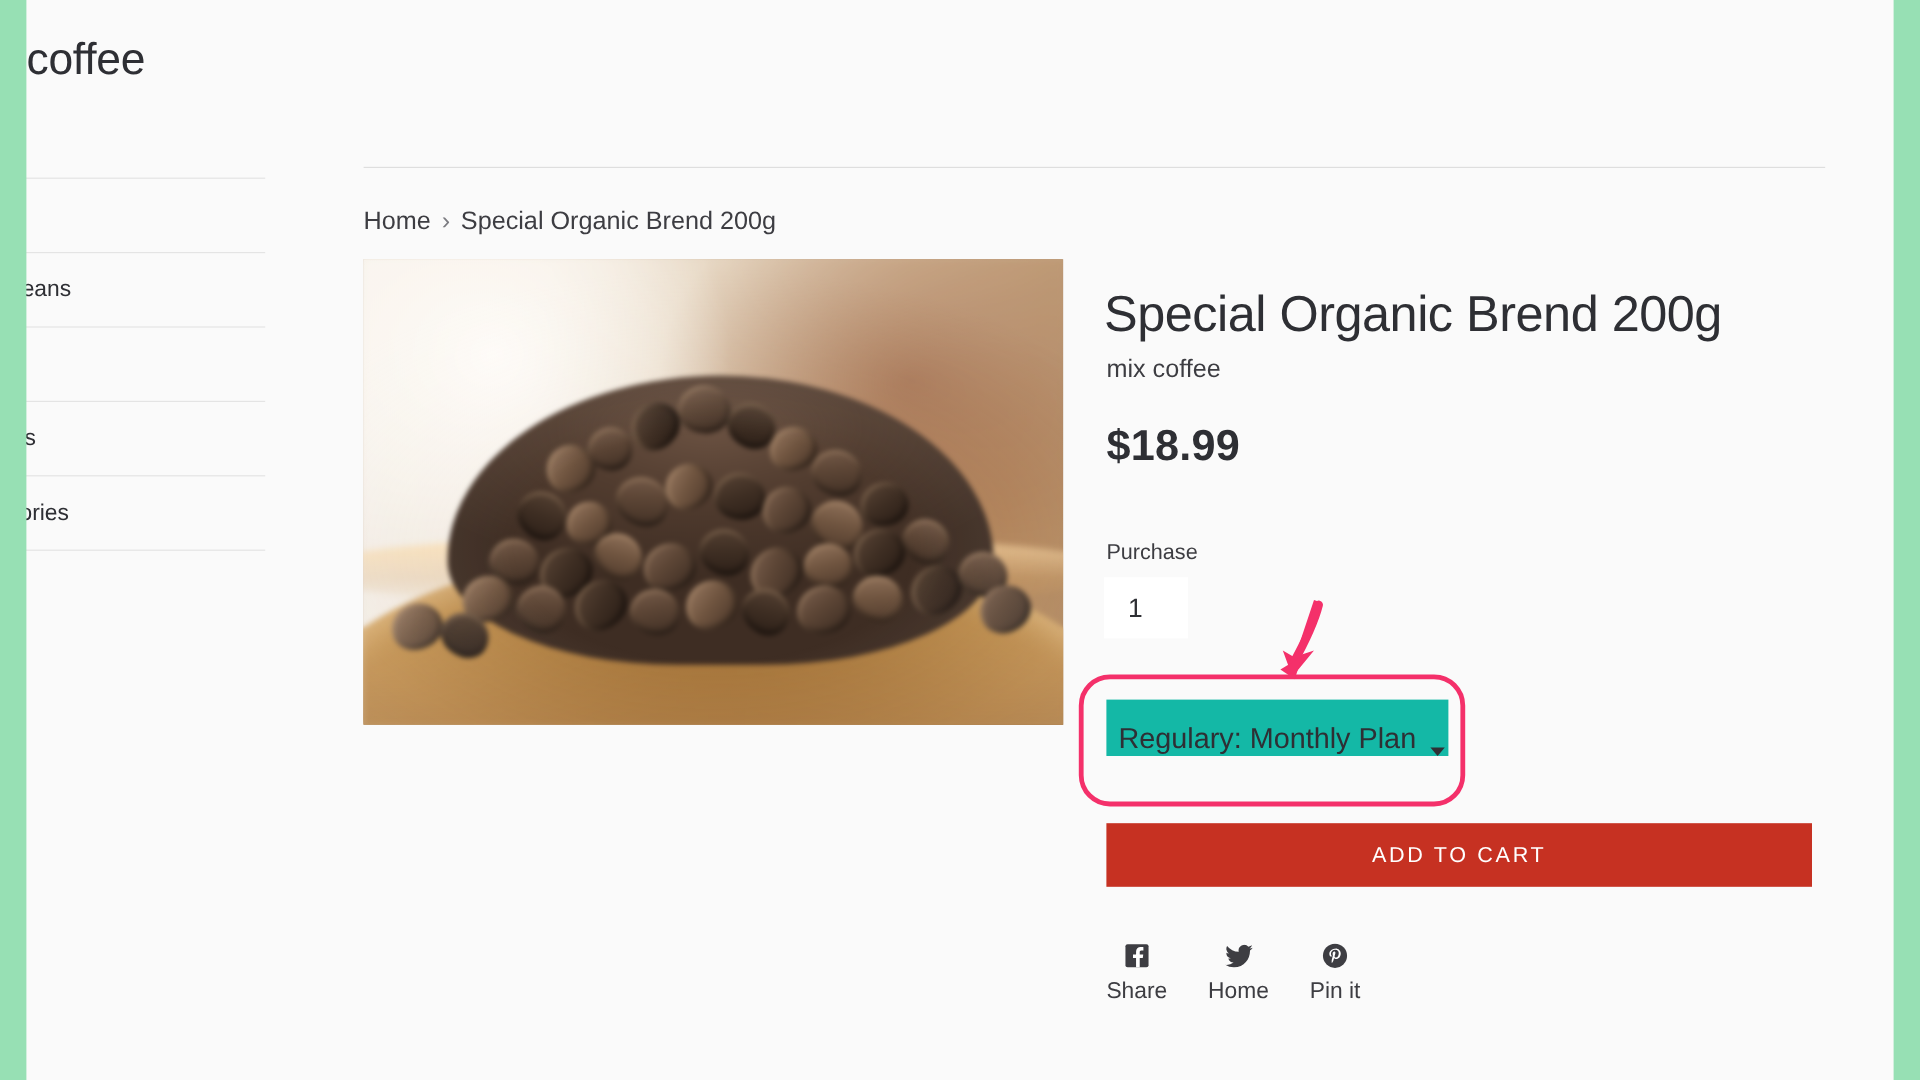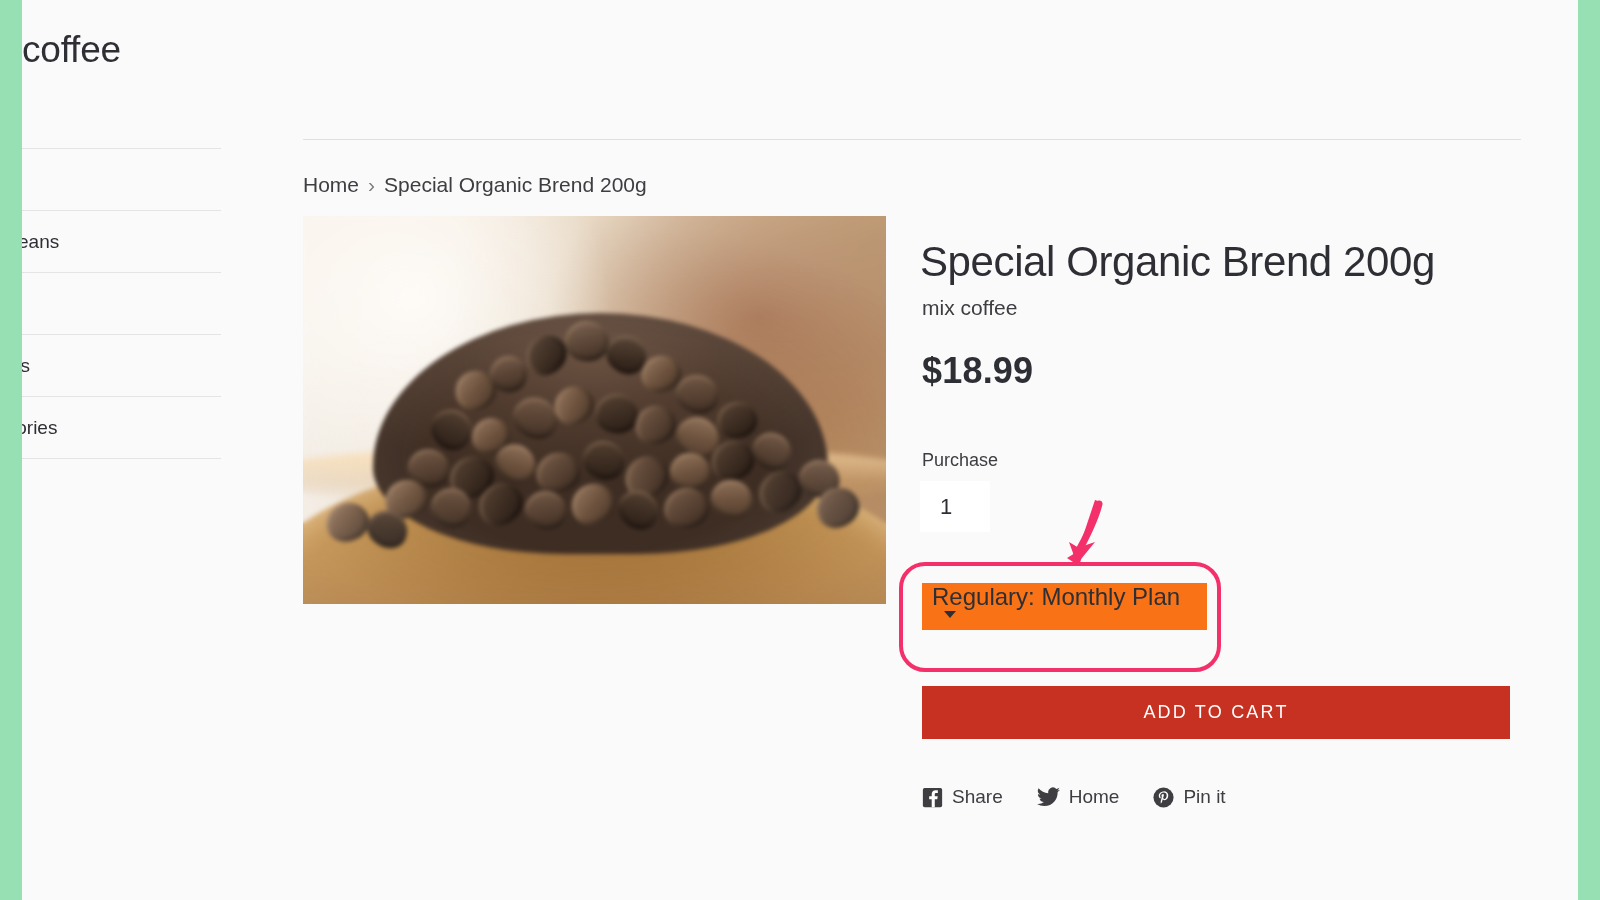--- a/index.html
+++ b/index.html
@@ -226,26 +226,25 @@
     padding-left: 20px;
     outline: none;
   }
 
   
   .purchase-block { position: absolute; left: 2px; top: 574px; width: 285px; }
   .purchase-label { font-size: 18px; color: #3d3d42; }
   .purchase-select {
     margin-top: 9px;
     width: 285px; height: 47px;
-    background: #f97316;
+    background: #14b8a6;
     display: flex;
-    align-items: flex-start;
+    align-items: flex-end;
     padding-left: 10px;
     cursor: pointer;
-    flex-direction: column;
   }
   .purchase-select-text {
     font-size: 24px;
     color: #2e2f34;
     white-space: nowrap;
   }
   .caret {
     margin-left: 12px;
     width: 0; height: 0;
     border-left: 6px solid transparent;
@@ -273,20 +272,21 @@
     align-items: center;
     gap: 34px;
   }
   .share-item {
     display: flex;
     align-items: center;
     gap: 9px;
     font-size: 19px;
     color: #3d3d42;
     cursor: pointer;
+    flex-direction: column;
   }
   .share-item svg { display: block; }
 
   
   .overlay { position: absolute; inset: 0; z-index: 30; pointer-events: none; }
 
   .anno-text {
     position: absolute;
     left: 1096px; top: 426px;
     width: 440px;

